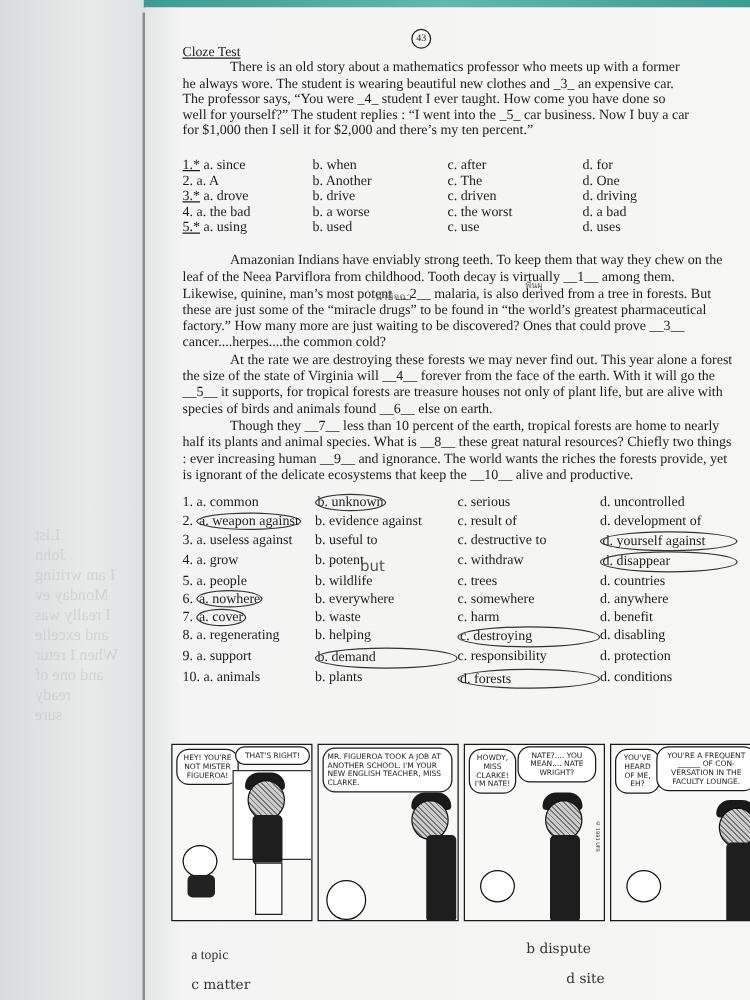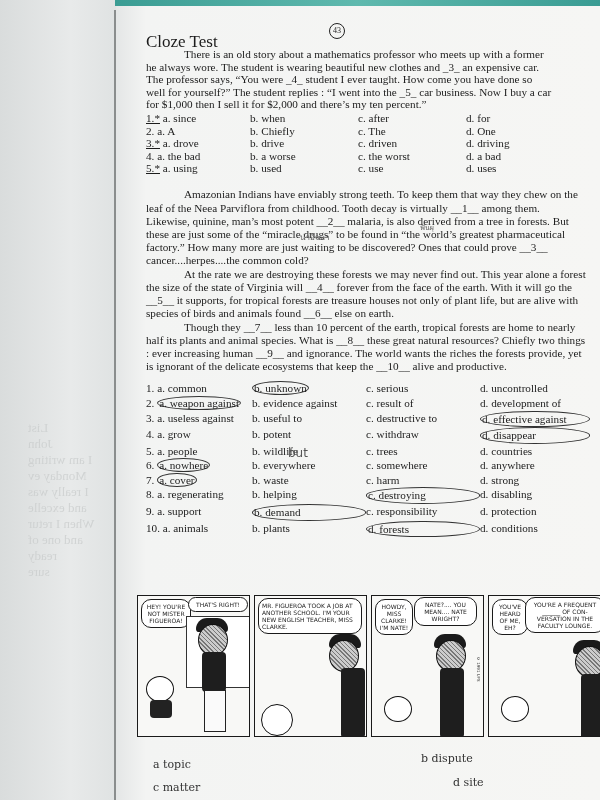--- a/index.html
+++ b/index.html
@@ -32,24 +32,24 @@
   }
   .content {
     position:absolute; left:146px; top:20px; width:440px;
     font-size:11.2px; line-height:12.4px;
   }
   .page-num {
     position:absolute; left:329px; top:23px; width:14px; height:14px;
     border:1.5px solid #222; border-radius:50%;
     font-size:8px; font-weight:normal; text-align:center; line-height:14px;
   }
-  .title { margin-top:16px; font-size:17px; }
+  .title { text-decoration:underline; margin-top:16px; font-size:11px; }
   p { margin:0; text-align:left; }
   .indent { text-indent:38px; }
-  .opts { display:grid; grid-template-columns:104px 108px 108px 110px; margin-top:2px; }
+  .opts { display:grid; grid-template-columns:104px 108px 108px 110px; margin-top:16px; }
   .opts span { white-space:nowrap; }
   .opts2 { display:grid; grid-template-columns:106px 114px 114px 110px; margin-top:8px; font-size:11.2px; line-height:14.6px; }
   .opts2 span { white-space:nowrap; }
   .passage2 { margin-top:14px; font-size:11.2px; line-height:13.2px; }
   .ul { text-decoration:underline; }
   .circled { border:1px solid #333; border-radius:50%; padding:0 1px; }
   .handwrite { position:absolute; font-family:"DejaVu Sans", sans-serif; font-size:8px; color:#555; }
   .comic {
     position:absolute; left:137px; top:595px; width:463px; height:146px;
     display:flex; gap:4px;
@@ -105,21 +105,21 @@
     <p>for $1,000 then I sell it for $2,000 and there’s my ten percent.”</p>
   </div>
 
   <div class="opts">
     <span><span class="ul">1.*</span> <span>a. since</span></span>
     <span>b. when</span>
     <span>c. after</span>
     <span>d. for</span>
 
     <span><span>2.</span> <span>a. A</span></span>
-    <span>b. Chiefly</span>
+    <span>b. Another</span>
     <span>c. The</span>
     <span>d. One</span>
 
     <span><span class="ul">3.*</span> <span>a. drove</span></span>
     <span>b. drive</span>
     <span>c. driven</span>
     <span>d. driving</span>
 
     <span><span>4.</span> <span>a. the bad</span></span>
     <span>b. a worse</span>
@@ -145,41 +145,41 @@
     <span>d. uncontrolled</span>
 
     <span><span>2.</span> <span class="circled">a. weapon against</span></span>
     <span>b. evidence against</span>
     <span>c. result of</span>
     <span>d. development of</span>
 
     <span><span>3.</span> <span>a. useless against</span></span>
     <span>b. useful to</span>
     <span>c. destructive to</span>
-    <span class="circled">d. effective against</span>
+    <span class="circled">d. yourself against</span>
 
     <span><span>4.</span> <span>a. grow</span></span>
     <span>b. potent</span>
     <span>c. withdraw</span>
     <span class="circled">d. disappear</span>
 
     <span><span>5.</span> <span>a. people</span></span>
     <span>b. wildlife</span>
     <span>c. trees</span>
     <span>d. countries</span>
 
     <span><span>6.</span> <span class="circled">a. nowhere</span></span>
     <span>b. everywhere</span>
     <span>c. somewhere</span>
     <span>d. anywhere</span>
 
     <span><span>7.</span> <span class="circled">a. cover</span></span>
     <span>b. waste</span>
     <span>c. harm</span>
-    <span>d. strong</span>
+    <span>d. benefit</span>
 
     <span><span>8.</span> <span>a. regenerating</span></span>
     <span>b. helping</span>
     <span class="circled">c. destroying</span>
     <span>d. disabling</span>
 
     <span><span>9.</span> <span>a. support</span></span>
     <span class="circled">b. demand</span>
     <span>c. responsibility</span>
     <span>d. protection</span>
@@ -227,17 +227,17 @@
     <div class="bubble" style="left:3px;top:3px;width:28px;">YOU'VE HEARD OF ME, EH?</div>
     <div class="bubble" style="left:36px;top:1px;width:72px;">YOU'RE A FREQUENT ______ OF CON-VERSATION IN THE FACULTY LOUNGE.</div>
     <div class="teacher-hair" style="left:84px;top:44px;"></div>
     <div class="teacher-head" style="left:86px;top:50px;"></div>
     <div class="teacher-body" style="left:92px;top:78px;"></div>
     <div class="kid-head" style="left:12px;top:100px;"></div>
   </div>
 </div>
 
 <div class="bottom-opts">
-  <span class="o" style="left:0;top:6px;">a  topic</span>
+  <span class="o" style="left:0;top:6px;font-family:Liberation Serif, serif;">a  topic</span>
   <span class="o" style="left:268px;top:0;">b  dispute</span>
   <span class="o" style="left:0;top:29px;">c  matter</span>
   <span class="o" style="left:276px;top:24px;margin-left:24px;">d  site</span>
 </div>
 
 </body></html>

